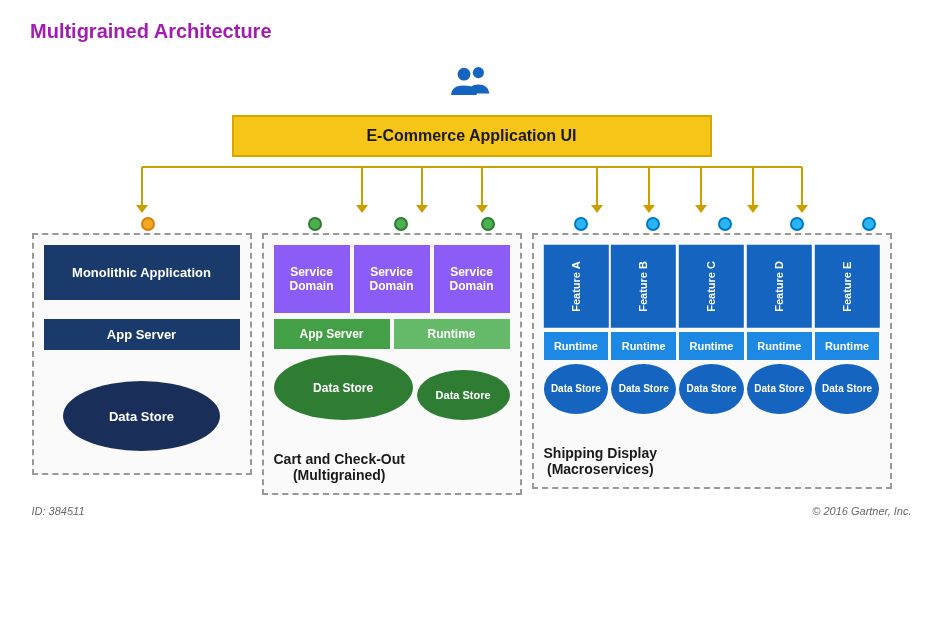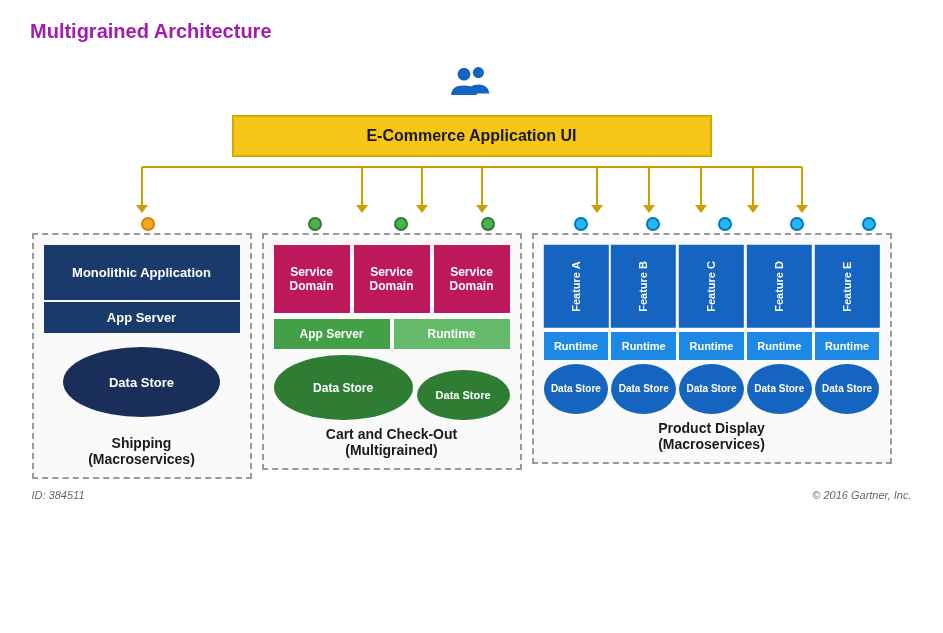--- a/index.html
+++ b/index.html
@@ -60,30 +60,30 @@
       align-items: flex-start;
     }
 
     
     .section {
       border: 2px dashed #999;
       padding: 10px;
       flex: 1;
       display: flex;
       flex-direction: column;
-      align-items: center;
-      gap: 2px;
+      align-items: flex-start;
+      gap: 19px;
       background: #fafafa;
     }
 
     .section-title {
       font-size: 14px;
       font-weight: bold;
       text-align: center;
-      margin-top: 4px;
+      margin-top: 12px;
       color: #1a1a1a;
     }
 
     
     .mono-app-block {
       background: #1a3a6b;
       color: #fff;
       width: 100%;
       padding: 20px 10px;
       text-align: center;
@@ -123,21 +123,21 @@
       gap: 6px;
     }
 
     .cart-top-row {
       display: flex;
       gap: 4px;
       width: 100%;
     }
 
     .service-domain-block {
-      background: #be185d;
+      background: #8b5cf6;
       color: #fff;
       flex: 1;
       padding: 20px 0;
       text-align: center;
       font-size: 12px;
       font-weight: bold;
     }
 
     .cart-mid-row {
       display: flex;
@@ -386,24 +386,20 @@
   </div>
 
   <div class="sections-row">
 
     <div class="section section-left">
       <div class="mono-app-block">Monolithic Application</div>
       <div class="mono-appserver-block">App Server</div>
       <div style="width:100%; display:flex; justify-content:center; padding: 8px 0;">
         <div class="mono-datastore-block">Data Store</div>
       </div>
-      <div class="section-title">
-        <span>Shipping</span><br>
-        <span>(Macroservices)</span>
-      </div>
     </div>
 
     <div class="section section-mid">
       <div class="cart-inner">
         <div class="cart-top-row">
           <div class="service-domain-block">Service Domain</div>
           <div class="service-domain-block">Service Domain</div>
           <div class="service-domain-block">Service Domain</div>
         </div>
         <div class="cart-mid-row">
@@ -439,21 +435,21 @@
         </div>
         <div class="product-datastore-row">
           <div class="datastore-blue-small">Data Store</div>
           <div class="datastore-blue-small">Data Store</div>
           <div class="datastore-blue-small">Data Store</div>
           <div class="datastore-blue-small">Data Store</div>
           <div class="datastore-blue-small">Data Store</div>
         </div>
       </div>
       <div class="section-title">
-        <span>Product Display</span><br>
+        <span>Shipping Display</span><br>
         <span>(Macroservices)</span>
       </div>
     </div>
 
   </div>
 
   <div class="footer-row">
     <span>ID: 384511</span>
     <span>© 2016 Gartner, Inc.</span>
   </div>

